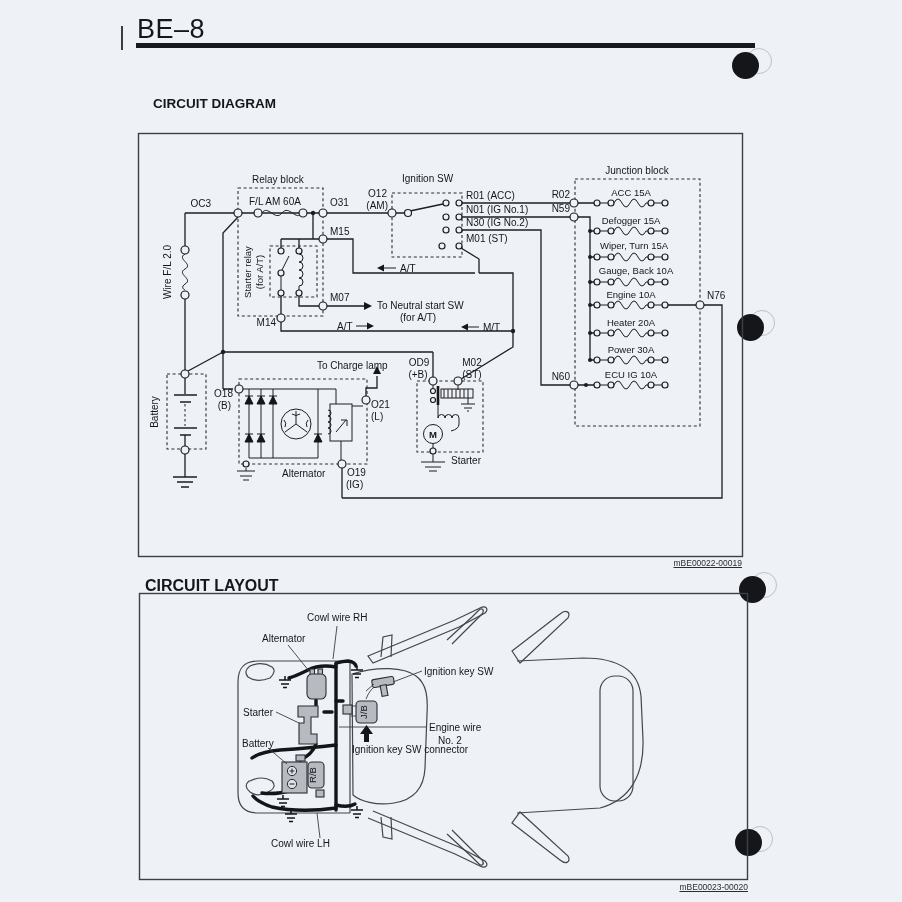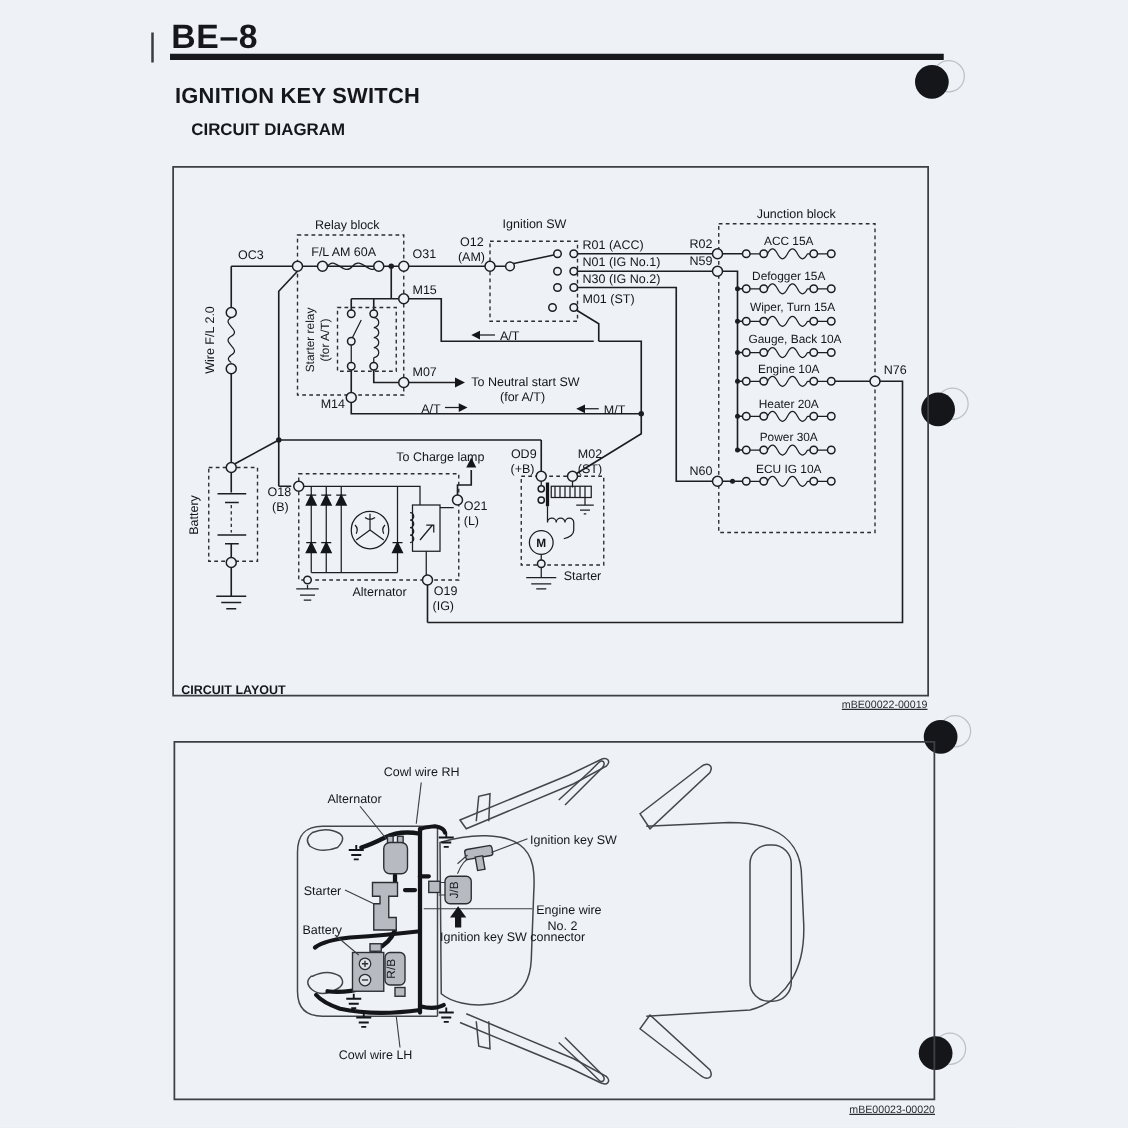--- a/index.html
+++ b/index.html
@@ -1,21 +1,21 @@
 <!DOCTYPE html>
 <html><head>
 <meta charset="utf-8">
 <style>
   html,body{margin:0;padding:0;background:#e7eaee;}
   .page{position:relative;width:902px;height:902px;background:#eef1f5;font-family:"Liberation Sans",sans-serif;color:#15171a;overflow:hidden;}
   .abs{position:absolute;}
   .code-txt{font-size:8.5px;color:#2a2d33;text-align:right;text-decoration:underline;}
   .dot{position:absolute;width:27px;height:27px;border-radius:50%;background:#14161a;}
   .ring{position:absolute;width:24px;height:24px;border-radius:50%;border:1.5px solid #bcc2ca;}
-  .h-be{font-size:27px;font-weight:700;letter-spacing:.5px;}
+  .h-be{font-size:27px;font-weight:400;letter-spacing:.5px;}
   .h-rule{position:absolute;background:#17191c;}
   .h-title{font-size:17.5px;font-weight:800;letter-spacing:.2px;}
   .h-sub{font-size:13.5px;font-weight:800;}
   svg text{font-family:"Liberation Sans",sans-serif;fill:#14161a;}
   .t10{font-size:10px;}
   .t9{font-size:9.5px;}
   .wire{stroke:#1c1e22;stroke-width:1.3;fill:none;}
   .wire2{stroke:#1c1e22;stroke-width:1;fill:none;}
   .dash{stroke:#2a2d33;stroke-width:1.1;fill:none;stroke-dasharray:3,2.6;}
   .node{fill:#eef1f5;stroke:#1c1e22;stroke-width:1.2;}
@@ -28,23 +28,22 @@
   .gnd{stroke:#131519;stroke-width:1.5;fill:none;}
 </style>
 </head>
 <body>
 
 <div class="page">
 
   <div class="abs" style="left:121px;top:26px;width:2px;height:24px;background:#3a3e44;"></div>
   <div class="abs h-be" style="left:137px;top:14px;">BE–8</div>
   <div class="h-rule" style="left:136px;top:43px;width:619px;height:4.5px;"></div>
-  <div class="abs h-title" style="left:140px;top:66px;">IGNITION KEY SWITCH</div>
   <div class="abs h-sub" style="left:140px;top:96px;margin-left:13px;">CIRCUIT DIAGRAM</div>
-  <div class="abs h-sub" style="left:145px;top:547px;font-size:10px;">CIRCUIT LAYOUT</div>
+  <div class="abs h-sub" style="left:145px;top:577px;font-size:16px;">CIRCUIT LAYOUT</div>
 
   <div class="ring" style="left:746px;top:48px;"></div>
   <div class="dot" style="left:732px;top:52px;"></div>
   <div class="ring" style="left:749px;top:310px;"></div>
   <div class="dot" style="left:737px;top:314px;"></div>
   <div class="ring" style="left:751px;top:572px;"></div>
   <div class="dot" style="left:739px;top:576px;"></div>
   <div class="ring" style="left:747px;top:826px;"></div>
   <div class="dot" style="left:735px;top:829px;"></div>
 

